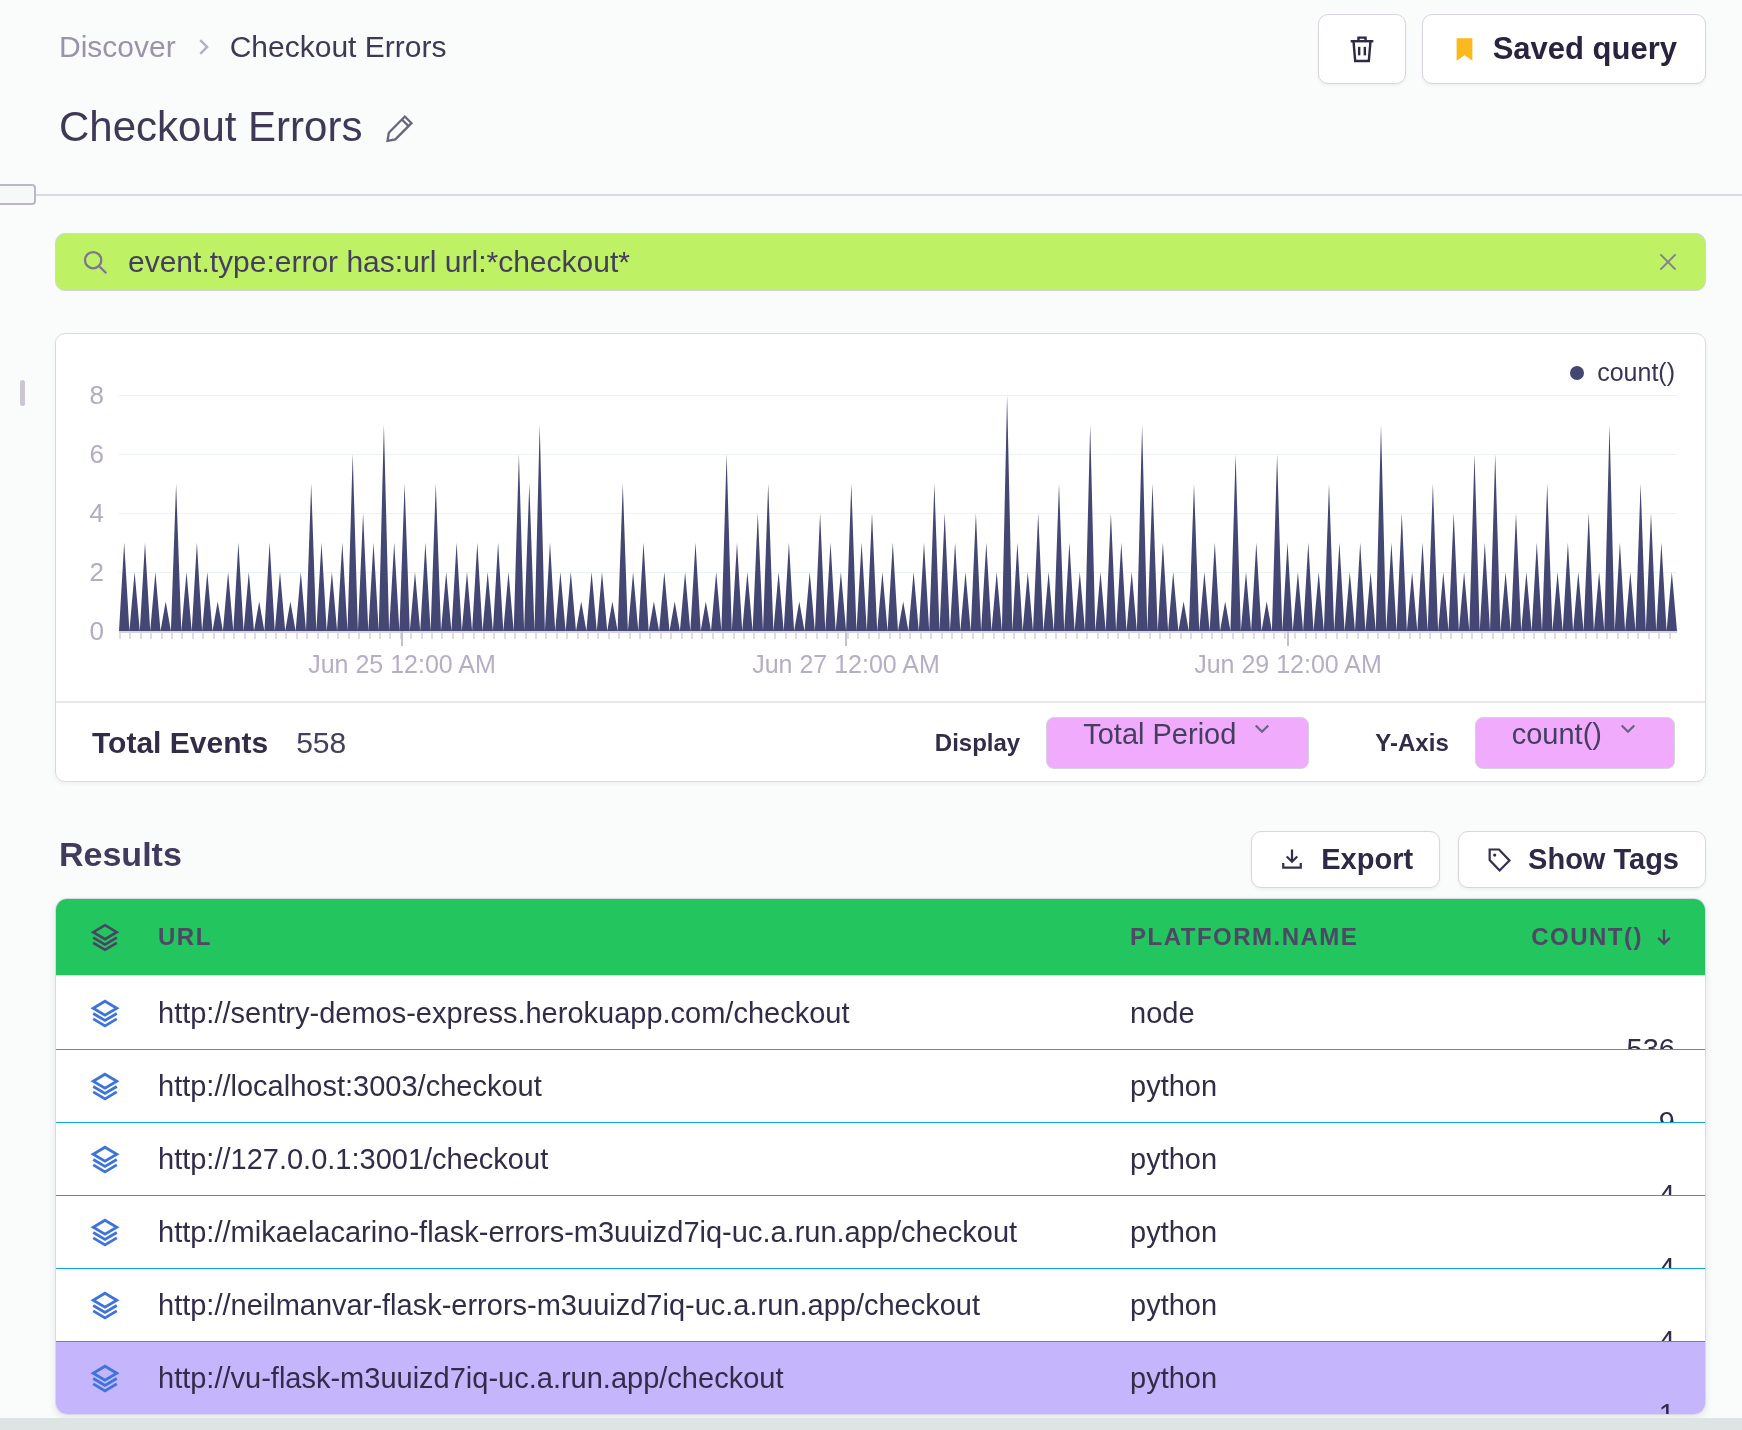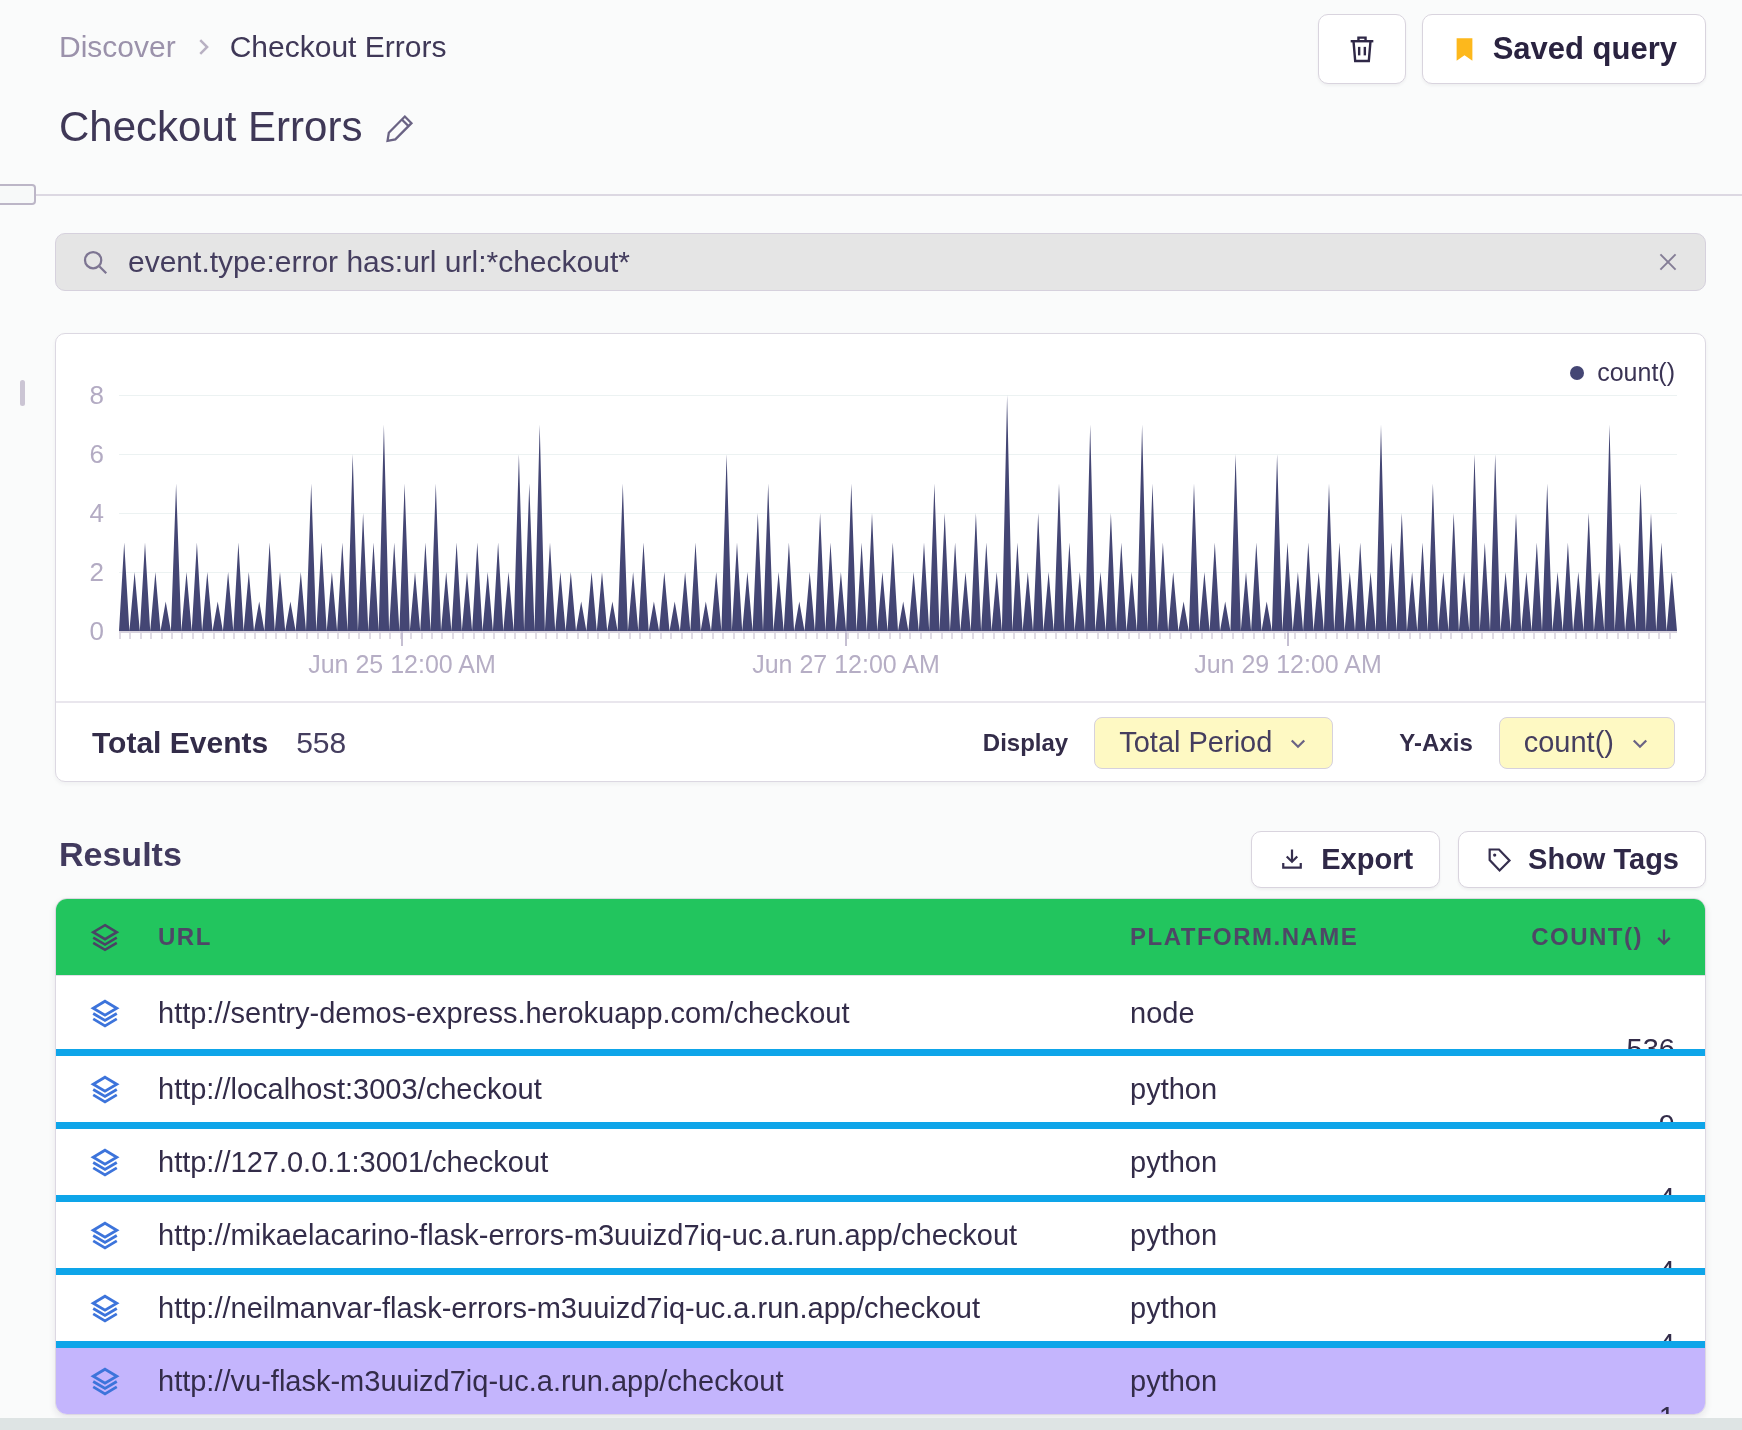--- a/index.html
+++ b/index.html
@@ -21,21 +21,21 @@
 
   .title-row { left:59px; top:103px; display:flex; align-items:center; gap:22px; }
   .page-title { font-size:42px; font-weight:400; color:#3f3857; }
   .pencil { color:#6a6384; cursor:pointer; }
 
   .top-divider { left:0; top:194px; width:1742px; height:1.5px; background:#dcd8e2; }
   .divider-tab { left:0; top:184px; width:36px; height:21px; background:#f7f9f9; border:2px solid #bcb6c7; border-left:none; border-radius:0 4px 4px 0; }
   .left-handle { left:20px; top:380px; width:5px; height:26px; background:#cbc5d4; border-radius:3px; }
 
   
-  .search-bar { left:55px; top:233px; width:1651px; height:58px; background:#e5e5e5; border:1.5px solid #d6d1dd; border-radius:10px; display:flex; align-items:center; padding:0 24px; gap:18px; }
+  .search-bar { left:55px; top:233px; width:1651px; height:58px; background:#bef264; border:1.5px solid #d6d1dd; border-radius:10px; display:flex; align-items:center; padding:0 24px; gap:18px; }
   .search-ic { color:#7d7592; flex:0 0 auto; }
   .search-input { flex:1; border:none; outline:none; font-family:inherit; font-size:30px; color:#453e5f; background:transparent; }
   .clear-ic { color:#847d96; cursor:pointer; flex:0 0 auto; }
 
   
   .panel { background:#fff; border:1.5px solid #dcd8e2; border-radius:10px; box-shadow:0 2px 4px rgba(40,30,60,.05); }
   .chart-panel { left:55px; top:333px; width:1651px; height:449px; }
   .legend { position:absolute; right:30px; top:24px; display:flex; align-items:center; gap:13px; font-size:25px; color:#3a3354; cursor:pointer; }
   .legend-dot { width:14px; height:14px; border-radius:50%; background:#444674; }
 
@@ -48,39 +48,39 @@
   .xlab { position:absolute; width:320px; text-align:center; top:316px; font-size:25px; color:#b6aec5; }
   .spikes { position:absolute; left:63px; top:61px; pointer-events:none; }
 
   .chart-divider { position:absolute; left:0; top:367px; width:100%; height:1.5px; background:#e9e6ed; }
   .chart-footer { position:absolute; left:0; top:368px; width:100%; height:81px; display:flex; align-items:center; justify-content:space-between; padding:0 30px 0 36px; }
   .tot { display:flex; align-items:baseline; gap:28px; }
   .tot-label { font-size:30px; font-weight:bold; color:#332c49; }
   .tot-value { font-size:30px; color:#453e5f; }
   .footer-controls { display:flex; align-items:center; gap:26px; }
   .ctrl-label { font-size:24px; font-weight:bold; color:#332c49; }
-  .dropdown { height:52px; padding:0 24px; border:1.5px solid #d6d1dd; border-radius:8px; background:#fef9c3; display:flex; align-items:center; gap:16px; font-size:29px; color:#453e5f; cursor:pointer; font-family:inherit; }
+  .dropdown { height:52px; padding:0 36px; border:1.5px solid #d6d1dd; border-radius:8px; background:#f0abfc; display:flex; align-items:flex-start; gap:16px; font-size:29px; color:#453e5f; cursor:pointer; font-family:inherit; }
   .dropdown .chev { color:#6a6384; }
   .gap-lg { width:14px; }
 
   
   .results-heading { left:59px; top:835px; font-size:34px; font-weight:bold; color:#413a5e; }
   .results-buttons { right:36px; top:831px; display:flex; gap:18px; }
   .r-btn { height:57px; padding:0 26px; gap:15px; font-size:29px; font-weight:bold; color:#2f2847; }
   .r-btn .ic { color:#352e4e; }
 
   
   .table-panel { left:55px; top:898px; width:1651px; height:517px; border-radius:12px; overflow:hidden; box-shadow:0 3px 7px rgba(30,22,50,.09); }
   .t-header { position:relative; height:77px; background:#22c55e; border-bottom:1.5px solid #e2dfe7; }
   .hcell { position:absolute; top:50%; transform:translateY(-50%); font-size:24px; font-weight:bold; letter-spacing:1.5px; color:#4e4766; }
   .h-icon { left:34px; color:#4a4365; }
   .h-url { left:102px; }
   .h-platform { left:1074px; }
   .h-count { right:30px; display:flex; align-items:center; gap:10px; }
-  .t-row { position:relative; height:73px; border-top:7px solid #0ea5e9; background:#fff; }
+  .t-row { position:relative; height:73px; border-top:1px solid #0ea5e9; background:#fff; }
   .t-row:first-child { border-top:none; }
   .t-row.last { background:#c4b5fd; }
   .cell { position:absolute; top:50%; transform:translateY(-50%); font-size:29px; color:#332c49; white-space:nowrap; }
   .c-icon { left:34px; color:#3d74db; }
   .c-url { left:102px; }
   .c-platform { left:1074px; }
   .c-count { right:30px;margin-top:36px; }
 
   .bottom-strip { left:0; top:1418px; width:1742px; height:12px; background:#dee4e4; }
 </style>

